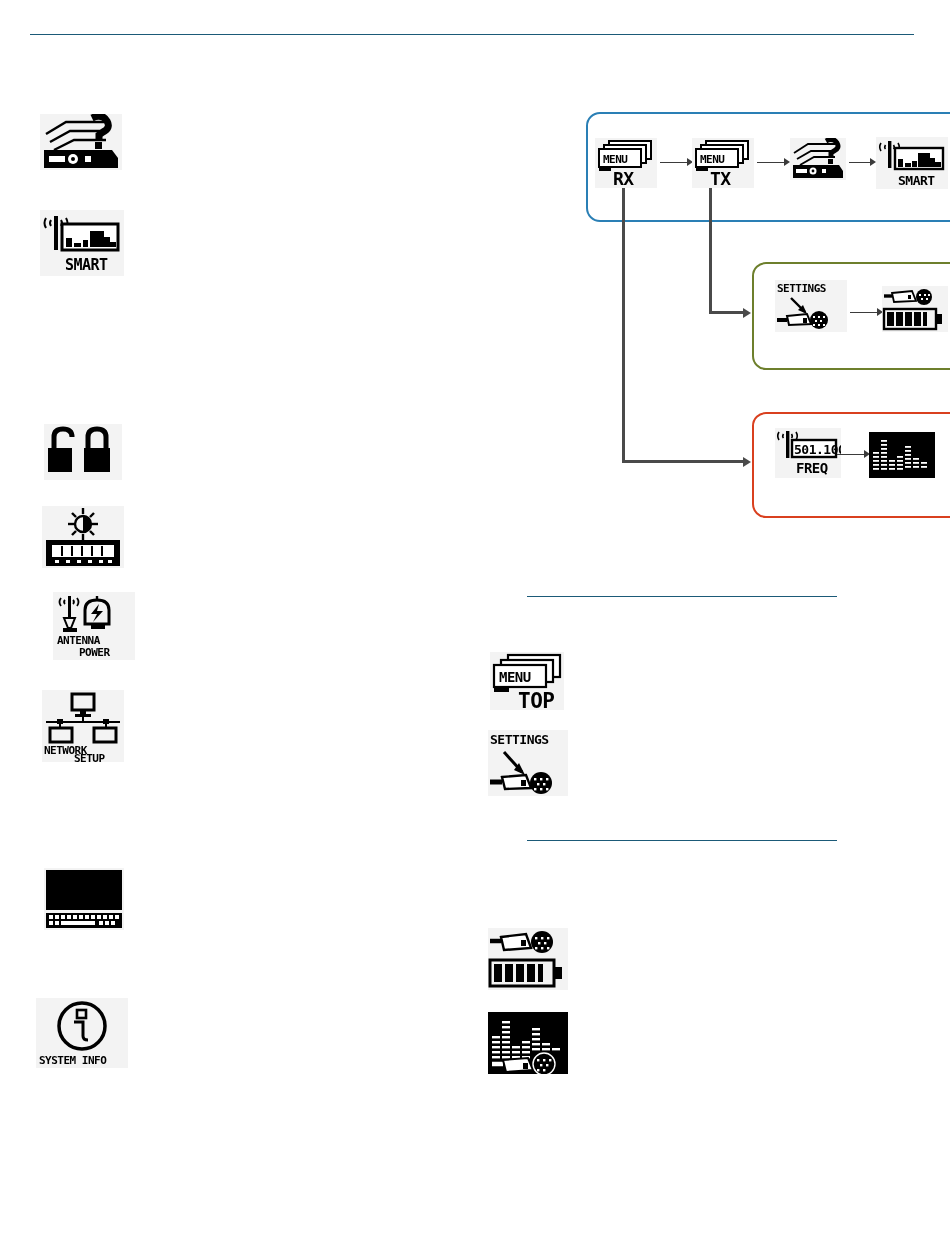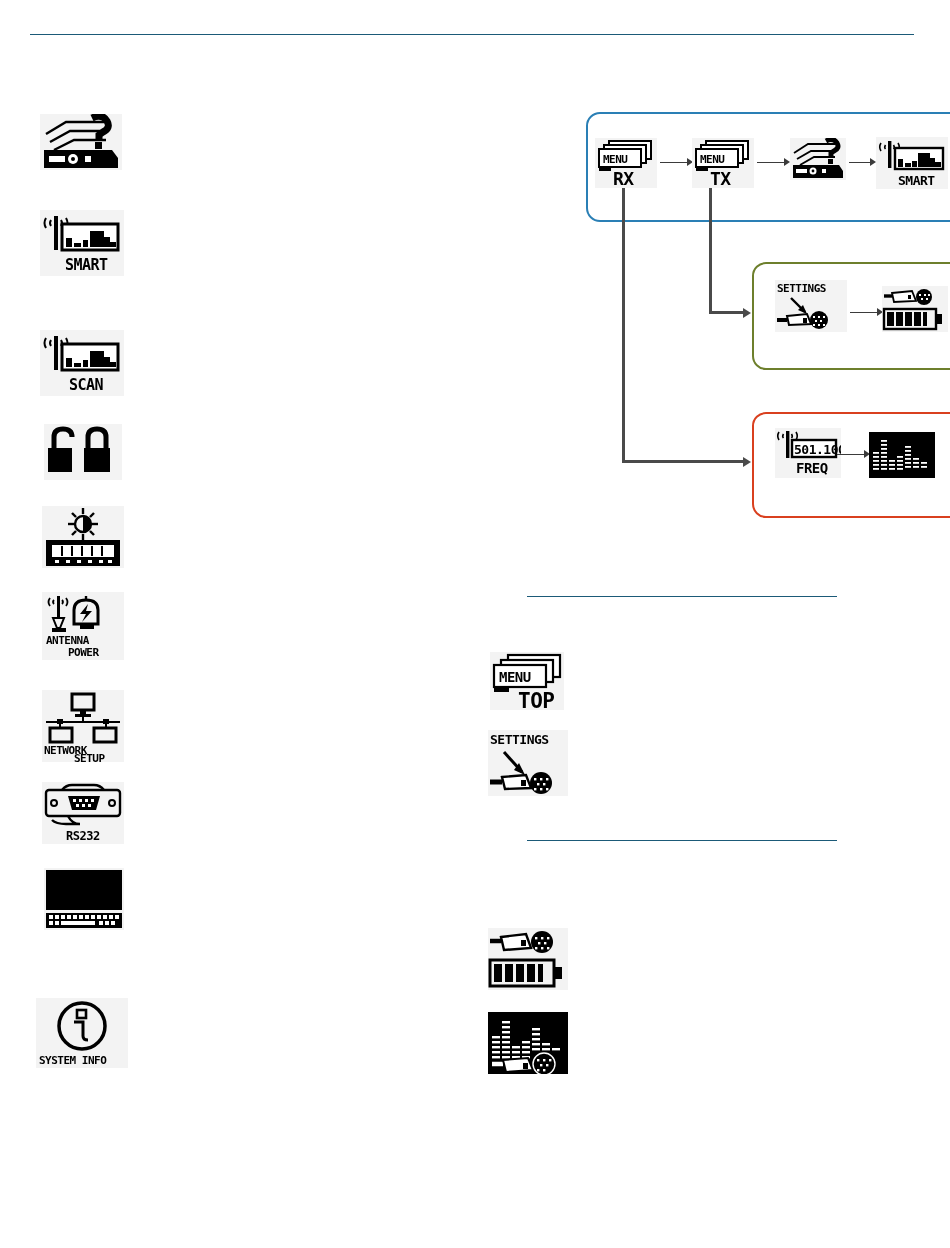--- a/index.html
+++ b/index.html
@@ -100,41 +100,20 @@
         <rect x="34" y="33" width="7" height="4"></rect>
         <rect x="43" y="30" width="5" height="7"></rect>
         <rect x="50" y="21" width="14" height="16"></rect>
         <rect x="64" y="27" width="6" height="10"></rect>
         <rect x="70" y="32" width="6" height="5"></rect>
       </g>
       <text class="lcd-label" x="25" y="60" font-size="15">SMART</text>
     </svg>
   </div>
 
-  <div class="icon-tile" style="left:40px;top:330px;width:84px;height:66px;">
-    <svg viewBox="0 0 84 66" width="84" height="66">
-      <g stroke="#000" stroke-width="2" fill="none">
-        <path d="M6 8 q-3 5 0 10"></path>
-          <path d="M11 10 q-2 3 0 6"></path>
-        <path d="M26 8 q3 5 0 10"></path>
-          <path d="M21 10 q2 3 0 6"></path>
-      </g>
-      <rect x="14" y="6" width="4" height="34" fill="#000"></rect>
-      <rect x="22" y="14" width="56" height="26" fill="#fff" stroke="#000" stroke-width="3"></rect>
-      <g fill="#000">
-        <rect x="26" y="28" width="6" height="9"></rect>
-        <rect x="34" y="33" width="7" height="4"></rect>
-        <rect x="43" y="30" width="5" height="7"></rect>
-        <rect x="50" y="21" width="14" height="16"></rect>
-        <rect x="64" y="27" width="6" height="10"></rect>
-        <rect x="70" y="32" width="6" height="5"></rect>
-      </g>
-      <text class="lcd-label" x="29" y="60" font-size="15">SCAN</text>
-    </svg>
-  </div>
 
   <div class="icon-tile" style="left:44px;top:424px;width:78px;height:56px;">
     <svg viewBox="0 0 78 56" width="78" height="56">
       <path d="M10 24 L10 13 q0-8 9-8 q9 0 9 8" fill="none" stroke="#000" stroke-width="5"></path>
       <rect x="4" y="24" width="24" height="24" fill="#000"></rect>
       <path d="M44 24 L44 13 q0-8 9-8 q9 0 9 8 L62 24" fill="none" stroke="#000" stroke-width="5"></path>
       <rect x="40" y="24" width="26" height="24" fill="#000"></rect>
     </svg>
   </div>
 
@@ -165,21 +144,21 @@
         <rect x="13" y="54" width="4" height="3"></rect>
         <rect x="24" y="54" width="4" height="3"></rect>
         <rect x="35" y="54" width="4" height="3"></rect>
         <rect x="46" y="54" width="4" height="3"></rect>
         <rect x="57" y="54" width="4" height="3"></rect>
         <rect x="66" y="54" width="4" height="3"></rect>
       </g>
     </svg>
   </div>
 
-  <div class="icon-tile" style="left:42px;top:592px;width:82px;height:68px;">
+  <div class="icon-tile" style="left:53px;top:592px;width:82px;height:68px;">
     <svg viewBox="0 0 82 68" width="82" height="68">
       <g stroke="#000" stroke-width="1.8" fill="none">
         <path d="M8 6 q-3 4 0 8"></path>
           <path d="M24 6 q3 4 0 8"></path>
         <path d="M12 8 q-2 2 0 4"></path>
           <path d="M20 8 q2 2 0 4"></path>
       </g>
       <rect x="15" y="4" width="3" height="22" fill="#000"></rect>
       <path d="M11 26 L22 26 L18 36 L15 36 Z" fill="none" stroke="#000" stroke-width="2"></path>
       <rect x="10" y="36" width="14" height="4" fill="#000"></rect>
@@ -203,40 +182,20 @@
       <path d="M64 32 v6" stroke="#000" stroke-width="2"></path>
       <rect x="15" y="29" width="6" height="5" fill="#000"></rect>
       <rect x="61" y="29" width="6" height="5" fill="#000"></rect>
       <rect x="8" y="38" width="22" height="14" fill="none" stroke="#000" stroke-width="3"></rect>
       <rect x="52" y="38" width="22" height="14" fill="none" stroke="#000" stroke-width="3"></rect>
       <text class="lcd-label" x="2" y="64" font-size="11">NETWORK</text>
       <text class="lcd-label" x="32" y="72" font-size="11">SETUP</text>
     </svg>
   </div>
 
-  <div class="icon-tile" style="left:42px;top:782px;width:82px;height:62px;">
-    <svg viewBox="0 0 82 62" width="82" height="62">
-      <rect x="4" y="8" width="74" height="26" rx="3" fill="none" stroke="#000" stroke-width="2.4"></rect>
-      <path d="M20 8 q4 -5 10 -5 h22 q6 0 10 5" fill="none" stroke="#000" stroke-width="2.4"></path>
-      <circle cx="12" cy="21" r="3" fill="none" stroke="#000" stroke-width="2"></circle>
-      <circle cx="70" cy="21" r="3" fill="none" stroke="#000" stroke-width="2"></circle>
-      <path d="M26 14 L58 14 L54 28 L30 28 Z" fill="#000"></path>
-      <g fill="#fff">
-        <rect x="31" y="17" width="3" height="3"></rect>
-          <rect x="37" y="17" width="3" height="3"></rect>
-        <rect x="43" y="17" width="3" height="3"></rect>
-          <rect x="49" y="17" width="3" height="3"></rect>
-        <rect x="34" y="22" width="3" height="3"></rect>
-          <rect x="40" y="22" width="3" height="3"></rect>
-        <rect x="46" y="22" width="3" height="3"></rect>
-      </g>
-      <path d="M26 34 q4 8 12 8 h-14 q-10 0 -14 -4" fill="none" stroke="#000" stroke-width="2.4"></path>
-      <text class="lcd-label" x="24" y="58" font-size="12">RS232</text>
-    </svg>
-  </div>
 
   <div class="icon-tile" style="left:44px;top:868px;width:80px;height:62px;">
     <svg viewBox="0 0 80 62" width="80" height="62">
       <rect x="2" y="2" width="76" height="40" fill="#000"></rect>
       <text class="lcd-label" x="8" y="20" font-size="15" fill="#fff">id?&lt;CR&gt;</text>
       <text class="lcd-label" x="8" y="36" font-size="15" fill="#fff">OK"..."</text>
       <rect x="2" y="45" width="76" height="15" fill="#000"></rect>
       <g fill="#fff">
         <rect x="5" y="47" width="4" height="4"></rect>
           <rect x="11" y="47" width="4" height="4"></rect>

